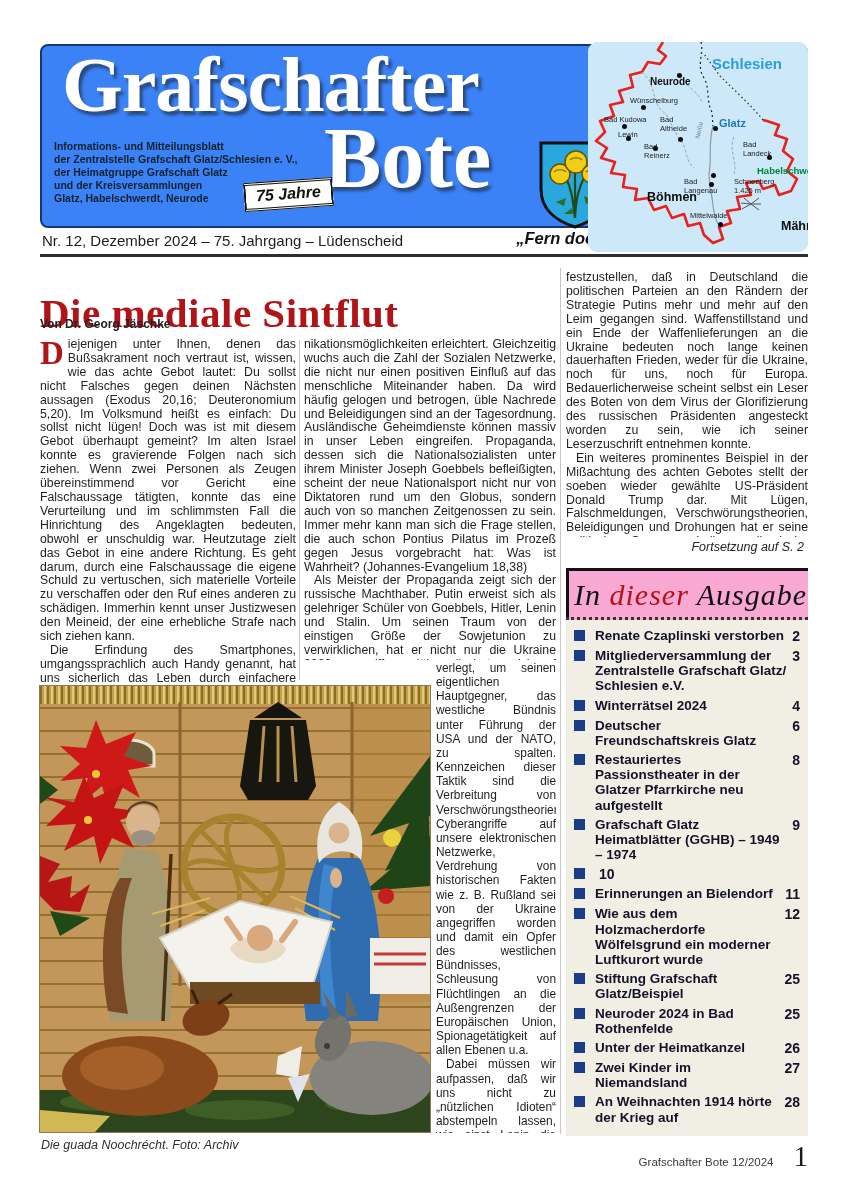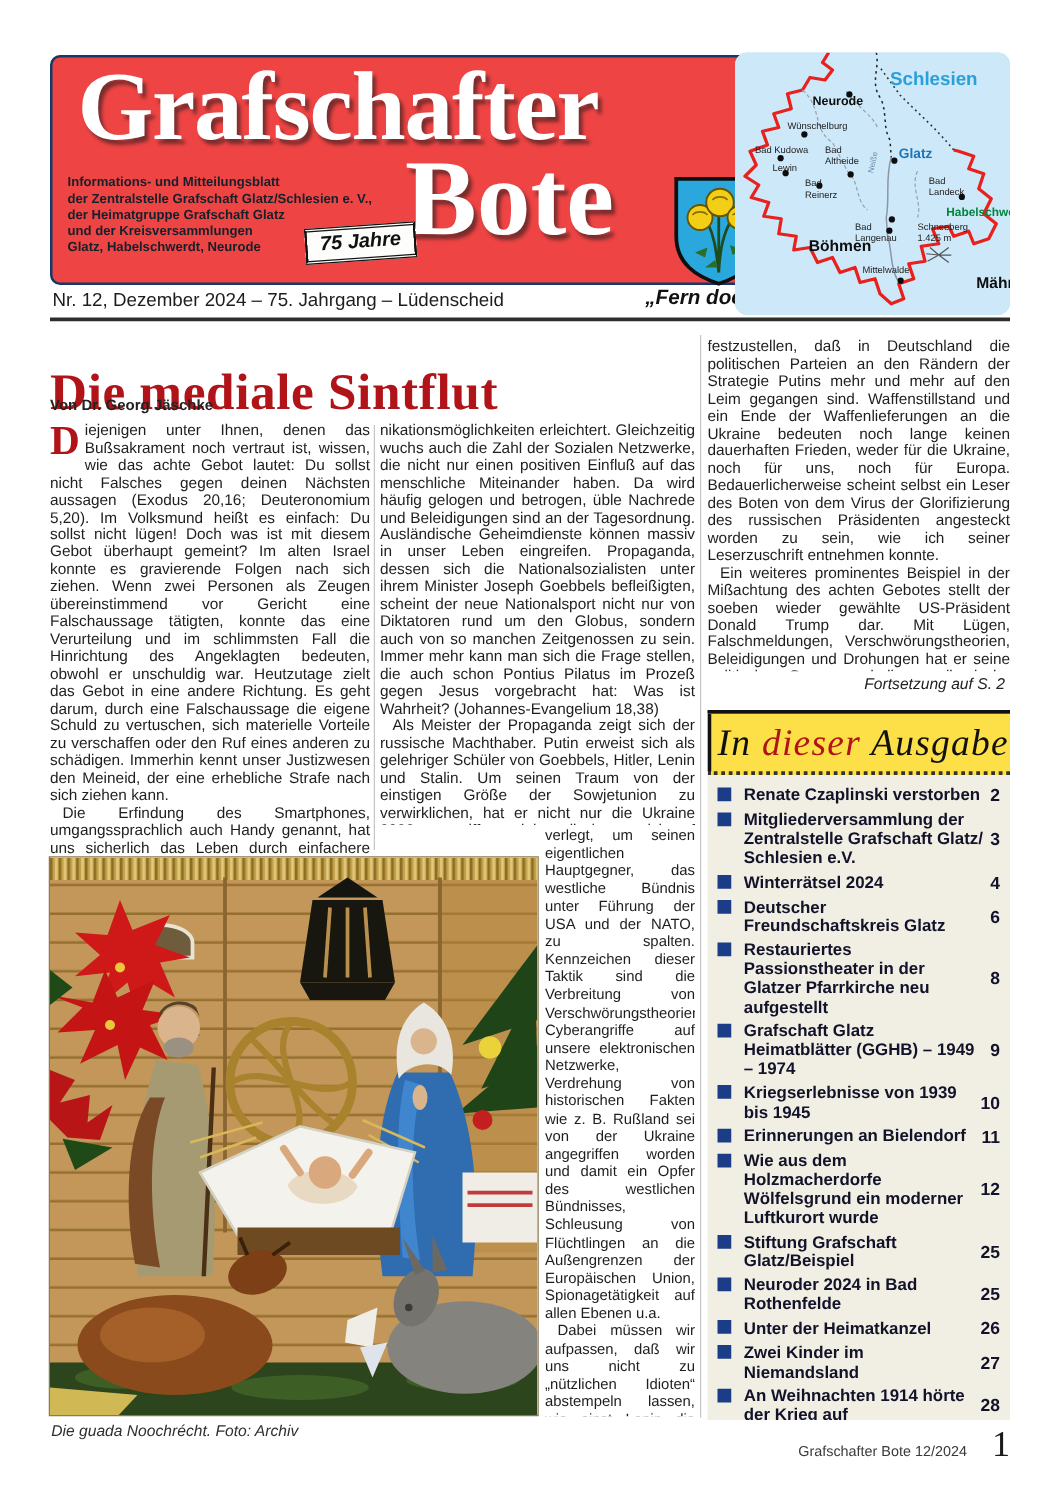--- a/index.html
+++ b/index.html
@@ -1,21 +1,21 @@
 <!DOCTYPE html>
 <html lang="de"><head>
 <meta charset="utf-8">
 <style>
   html,body{margin:0;padding:0;background:#e9e9e9;}
   .page{position:relative;width:848px;height:1200px;background:#ffffff;margin:0 auto;
         font-family:"Liberation Sans",sans-serif;color:#1f1f1f;overflow:hidden;}
 
   
   .mast-box{position:absolute;left:40px;top:44px;width:768px;height:184px;
-            background:#ef4444;border:2px solid #14386b;border-radius:8px;box-sizing:border-box;z-index:1;}
+            background:#3b82f6;border:2px solid #14386b;border-radius:8px;box-sizing:border-box;z-index:1;}
   .mast-title1{position:absolute;left:20px;top:-6px;font-family:"Liberation Serif",serif;font-weight:bold;
                font-size:78px;color:#ffffff;text-shadow:3px 4px 3px rgba(25,25,25,.55);letter-spacing:-1px;}
   .mast-title2{position:absolute;left:282px;top:62px;font-family:"Liberation Serif",serif;font-weight:bold;
                font-size:86px;color:#ffffff;text-shadow:3px 4px 3px rgba(25,25,25,.55);}
   .mast-info{position:absolute;left:12px;top:94px;font-size:10.5px;line-height:13px;font-weight:bold;color:#14212b;}
   .badge{position:absolute;left:202px;top:134px;background:#fdfdfb;border:2px solid #111;
          padding:2px 10px 3px 10px;transform:rotate(-4deg);
          font-weight:bold;font-style:italic;font-size:16px;color:#111;
          border-top:3px double #111;border-bottom:3px double #111;}
   .crest{position:absolute;left:494px;top:92px;width:78px;height:92px;}
@@ -59,27 +59,27 @@
                 font-style:italic;font-size:12.5px;color:#222;}
 
   
   .photo{position:absolute;left:40px;top:686px;width:390px;height:446px;margin:0;
          outline:1px solid #8a7a55;overflow:hidden;}
   .caption{position:absolute;left:41px;top:1138px;font-style:italic;font-size:12.5px;color:#2e2e2e;}
 
   
   .toc{position:absolute;left:566px;top:568px;width:242px;height:568px;background:#f1efe3;
        border-top:3px solid #111;box-sizing:border-box;overflow:hidden;}
-  .toc-titlebar{position:relative;padding:8px 6px 6px 8px;border-bottom:3px dotted #333;background:#fde047;}
+  .toc-titlebar{position:relative;padding:8px 6px 6px 8px;border-bottom:3px dotted #333;background:#f9a8d4;}
   .toc-titlebar:before{content:"";position:absolute;left:0;top:0;width:3px;height:100%;background:#111;}
   .toc-title{font-family:"Liberation Serif",serif;font-style:italic;font-size:30px;line-height:32px;
              color:#111;letter-spacing:1px;white-space:nowrap;}
   .toc-title .red{color:#b01418;}
   .toc-list{padding:8px 8px 0 8px;display:flex;flex-direction:column;gap:4px;}
-  .toc-row{display:flex;align-items:center;}
+  .toc-row{display:flex;align-items:flex-start;}
   .toc-bullet{flex:0 0 11px;width:11px;height:11px;background:#1b3c87;margin:0 10px 2px 0;align-self:flex-start;margin-top:2px;}
   .toc-label{flex:1;font-weight:bold;font-size:13.5px;line-height:15.2px;color:#12122a;}
   .toc-page{font-weight:bold;font-size:14px;color:#12122a;margin-left:4px;}
 
   
   .footer{position:absolute;left:40px;top:1140px;width:768px;display:flex;justify-content:flex-end;
           align-items:baseline;gap:20px;}
   .folio-text{font-size:11.5px;color:#3a3a3a;}
   .folio-num{font-family:"Liberation Serif",serif;font-size:29px;color:#1a1a1a;}
 </style>
@@ -349,21 +349,20 @@
             <span class="toc-label">Restauriertes Passionstheater in der Glatzer Pfarrkirche neu aufgestellt</span>
             <span class="toc-page">8</span>
           </div>
           <div class="toc-row">
             <span class="toc-bullet"></span>
             <span class="toc-label">Grafschaft Glatz Heimatblätter (GGHB) – 1949 – 1974</span>
             <span class="toc-page">9</span>
           </div>
           <div class="toc-row">
             <span class="toc-bullet"></span>
-            <span class="toc-label">Kriegserlebnisse von 1939 bis 1945</span>
             <span class="toc-page">10</span>
           </div>
           <div class="toc-row">
             <span class="toc-bullet"></span>
             <span class="toc-label">Erinnerungen an Bielendorf</span>
             <span class="toc-page">11</span>
           </div>
           <div class="toc-row">
             <span class="toc-bullet"></span>
             <span class="toc-label">Wie aus dem Holzmacherdorfe Wölfelsgrund ein moderner Luftkurort wurde</span>

